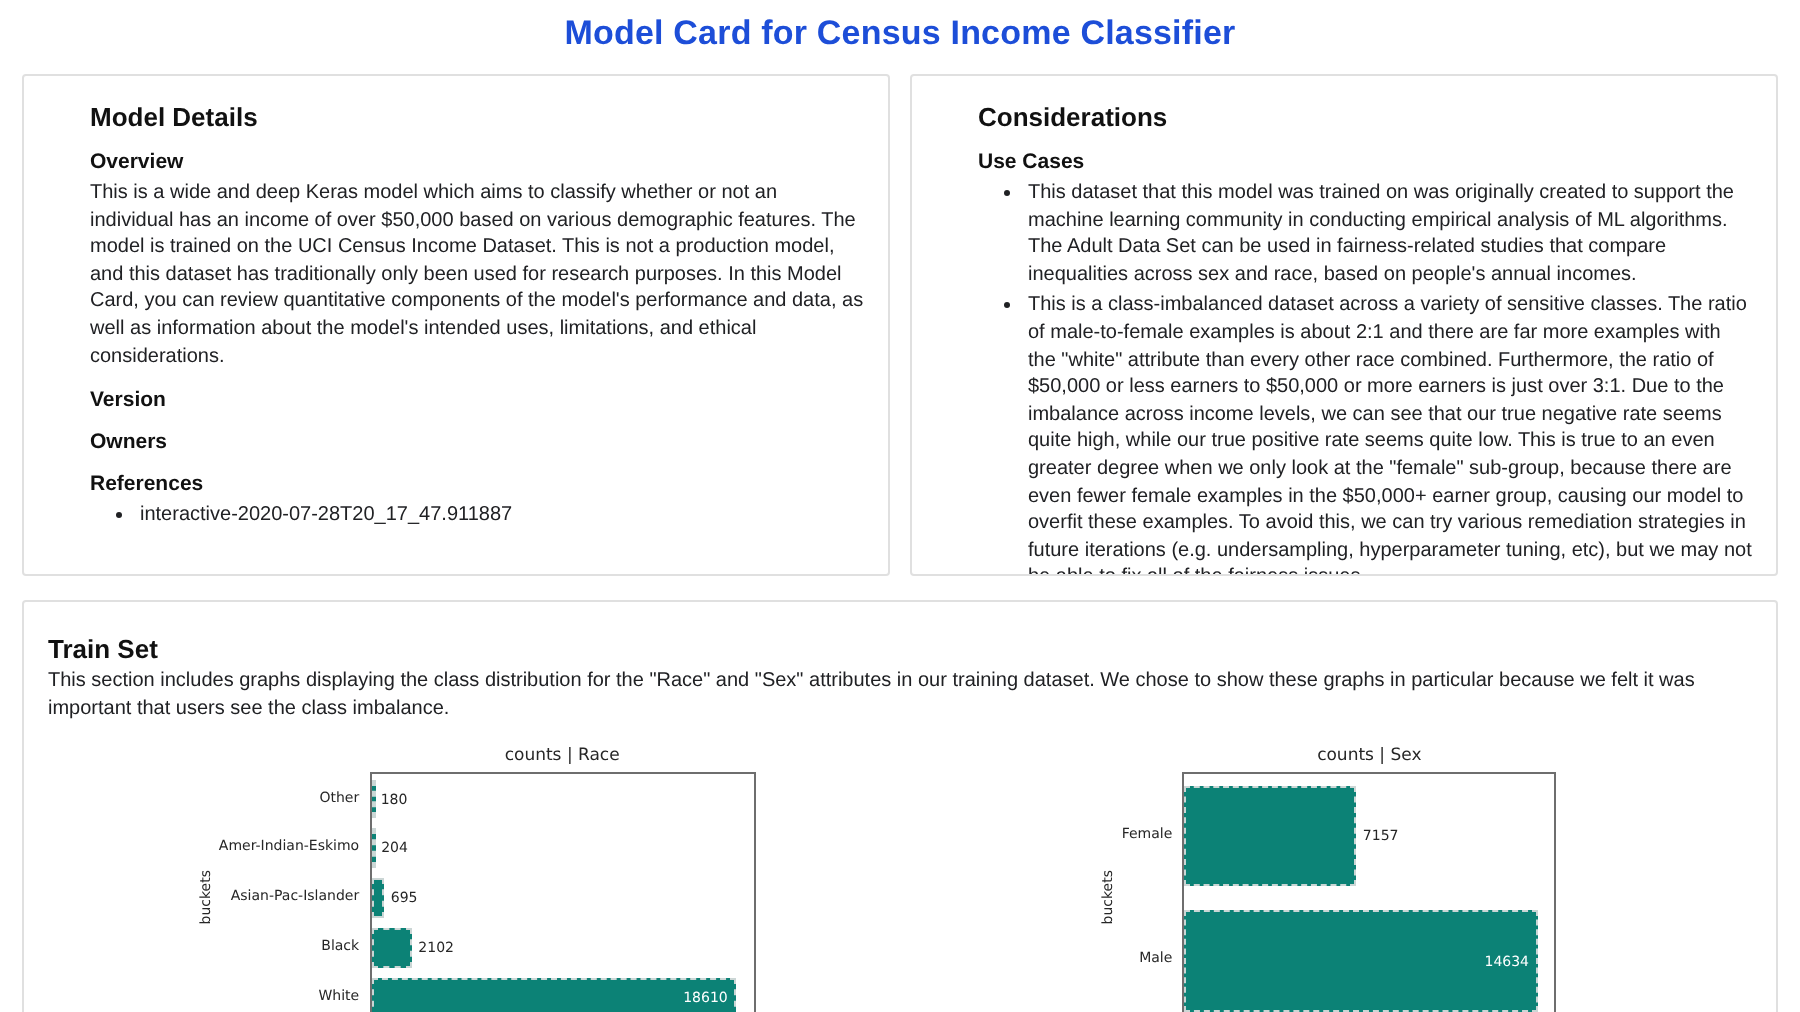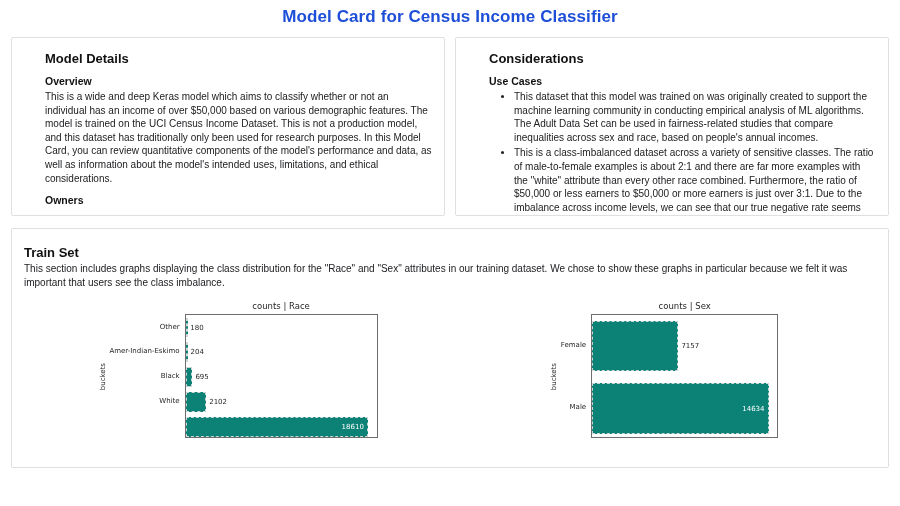--- a/index.html
+++ b/index.html
@@ -3,21 +3,21 @@
 <meta charset="utf-8">
 <style>
   * { box-sizing: border-box; margin: 0; padding: 0; }
   html, body { width: 900px; height: 506px; overflow: hidden; background: #ffffff;
     font-family: "Liberation Sans", sans-serif; color: #202124; }
   h1.page-title { font-size: 17px; font-weight: bold; text-align: center; color: #1d4ed8;
     margin: 7px 0 10px; letter-spacing: 0.1px; }
   .cards-row { display: flex; gap: 10px; margin: 0 11px; }
   .card { background: #fff; border: 1px solid #e0e0e0; border-radius: 2px;
     padding: 13px 12px 10px; overflow: hidden; }
-  .card.half { flex: 1; height: 179px; padding-left: 33px; }
+  .card.half { flex: 1; height: 251px; padding-left: 33px; }
   .card.full { margin: 12px 11px 0; height: 240px; padding-top: 16px; }
   h2.card-heading { font-size: 13px; font-weight: bold; color: #111; margin: 0 0 2px; }
   h3.sub-heading { font-size: 10.5px; font-weight: bold; color: #111; margin: 9px 0 3px; }
   p.body-text { font-size: 10px; line-height: 1.36; }
   ul.bullet-list { margin: 2px 0 0; padding-left: 25px; }
   ul.bullet-list li { font-size: 10px; line-height: 1.36; margin-bottom: 2px; }
 
   
   .figs-row { display: flex; margin-top: 9px; }
   .fig-half { flex: 1; display: flex; justify-content: center; }
@@ -43,20 +43,21 @@
 <body>
 
 <h1 class="page-title">Model Card for Census Income Classifier</h1>
 
 <div class="cards-row">
 
   <div class="card half">
     <h2 class="card-heading">Model Details</h2>
     <h3 class="sub-heading">Overview</h3>
     <p class="body-text">This is a wide and deep Keras model which aims to classify whether or not an individual has an income of over $50,000 based on various demographic features. The model is trained on the UCI Census Income Dataset. This is not a production model, and this dataset has traditionally only been used for research purposes. In this Model Card, you can review quantitative components of the model's performance and data, as well as information about the model's intended uses, limitations, and ethical considerations.</p>
+    <h3 class="sub-heading">Version</h3>
     <h3 class="sub-heading">Owners</h3>
     <h3 class="sub-heading">References</h3>
     <ul class="bullet-list">
       <li>interactive-2020-07-28T20_17_47.911887</li>
     </ul>
   </div>
 
   <div class="card half">
     <h2 class="card-heading">Considerations</h2>
     <h3 class="sub-heading">Use Cases</h3>
@@ -77,20 +78,21 @@
   <div class="figs-row">
     <div class="fig-half">
       <div class="figure" style="grid-template-columns: 13px auto 193px; grid-template-rows: 16px 124px 14px 11px;">
           <div class="fig-title">counts | Race</div>
           <div class="fig-ylabel">
             <span>buckets</span>
           </div>
           <div class="fig-cats">
             <div class="fig-cat" style="height: 24.8px;">Other</div>
             <div class="fig-cat" style="height: 24.8px;">Amer-Indian-Eskimo</div>
+            <div class="fig-cat" style="height: 24.8px;">Asian-Pac-Islander</div>
             <div class="fig-cat" style="height: 24.8px;">Black</div>
             <div class="fig-cat" style="height: 24.8px;">White</div>
           </div>
           <div class="fig-plot">
             <div class="fig-bar" style="top: 2.48px; height: 19.84px; width: 0.923077%; background: rgb(12, 130, 118);"></div>
             <span class="val-out" style="left: calc(0.923077% + 3px); top: 12.4px;">180</span>
             <div class="fig-bar" style="top: 27.28px; height: 19.84px; width: 1.04615%; background: rgb(12, 130, 118);"></div>
             <span class="val-out" style="left: calc(1.04615% + 3px); top: 37.2px;">204</span>
             <div class="fig-bar" style="top: 52.08px; height: 19.84px; width: 3.5641%; background: rgb(12, 130, 118);"></div>
             <span class="val-out" style="left: calc(3.5641% + 3px); top: 62px;">695</span>

